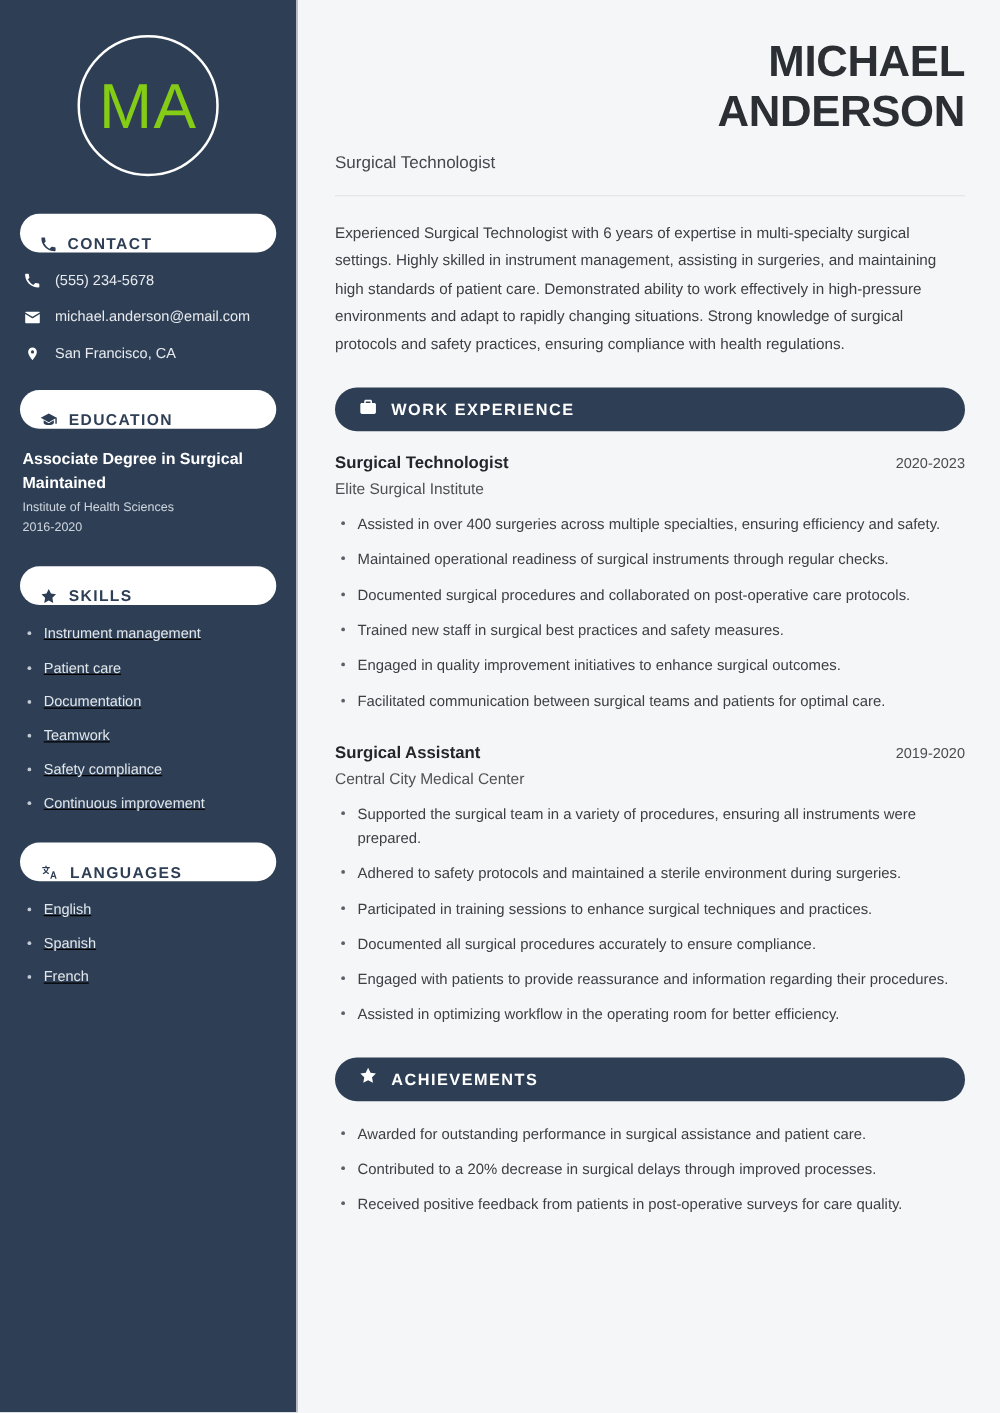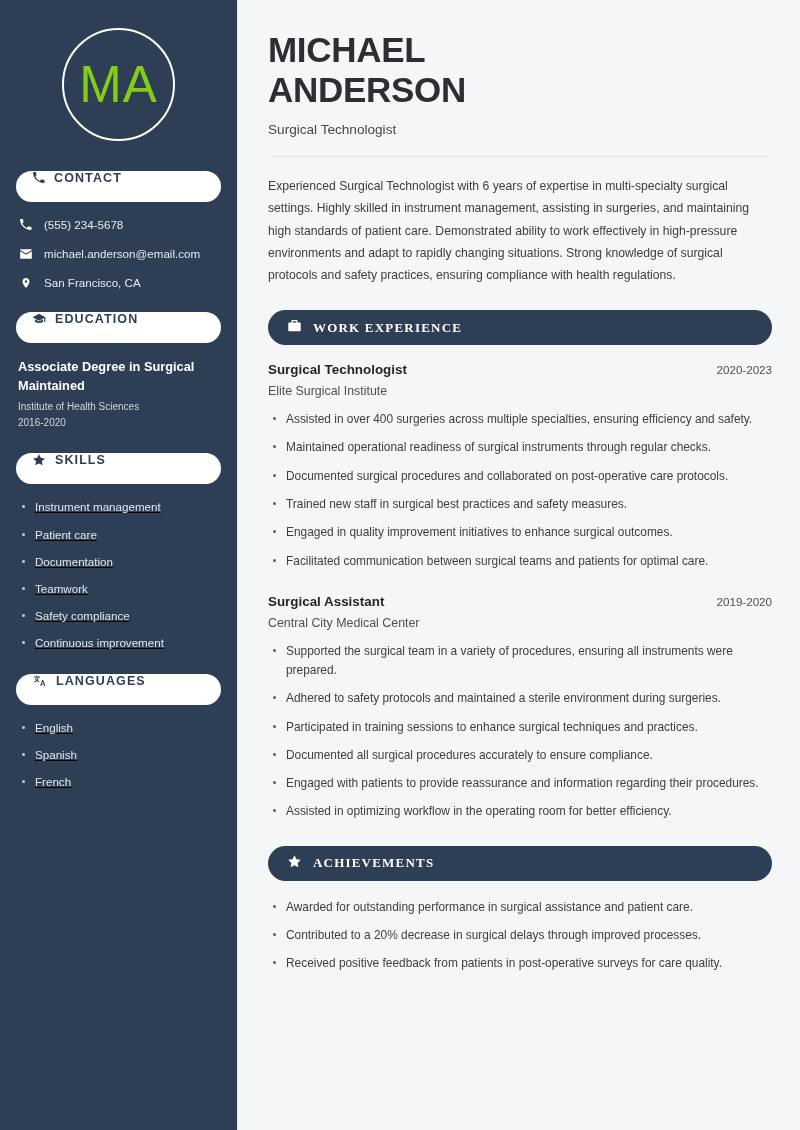--- a/index.html
+++ b/index.html
@@ -42,21 +42,21 @@
     font-size:51px;
     font-weight:400;
     letter-spacing:1px;
     line-height:1;
   }
 
   .pill {
     background:#ffffff;
     border-radius:22px;
     height:31px;
-    display:flex; align-items:flex-start;
+    display:flex; align-items:flex-end;
     padding:0 16px;
     gap:9px;
     margin-bottom:15px;
   }
   .pill-label {
     color:#2e3f55;
     font-size:12.5px;
     font-weight:bold;
     letter-spacing:1.1px;
   }
@@ -116,20 +116,21 @@
     padding:30px 28px 0 30px;
     background:#f5f6f7;
   }
 
   .name {
     color:#2b2f33;
     font-size:35px;
     font-weight:bold;
     line-height:1.13;
     letter-spacing:-0.3px;
+    text-align:right;
   }
   .job-title {
     color:#44484d;
     font-size:13.6px;
     margin-top:13px;
   }
   .divider {
     height:1px;
     background:#e4e6e8;
     margin:19px 0 18px 0;
@@ -143,21 +144,20 @@
   }
 
   .sec-header {
     background:#2e3f55;
     border-radius:22px;
     height:35px;
     display:flex; align-items:center;
     padding:0 19px;
     gap:11px;
     margin:24px 0 17px 0;
-    font-family:Liberation Serif, serif;
   }
   .sec-header .label {
     color:#ffffff;
     font-size:13px;
     font-weight:bold;
     letter-spacing:1.2px;
   }
 
   .entry { margin-bottom:4px; }
   .entry-top {

